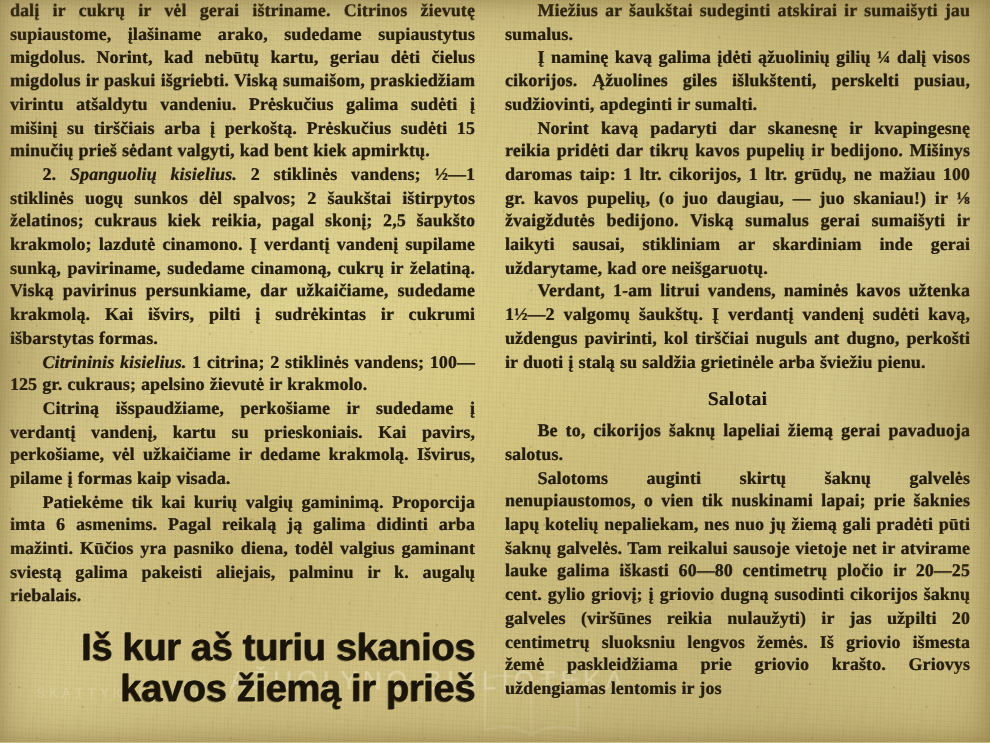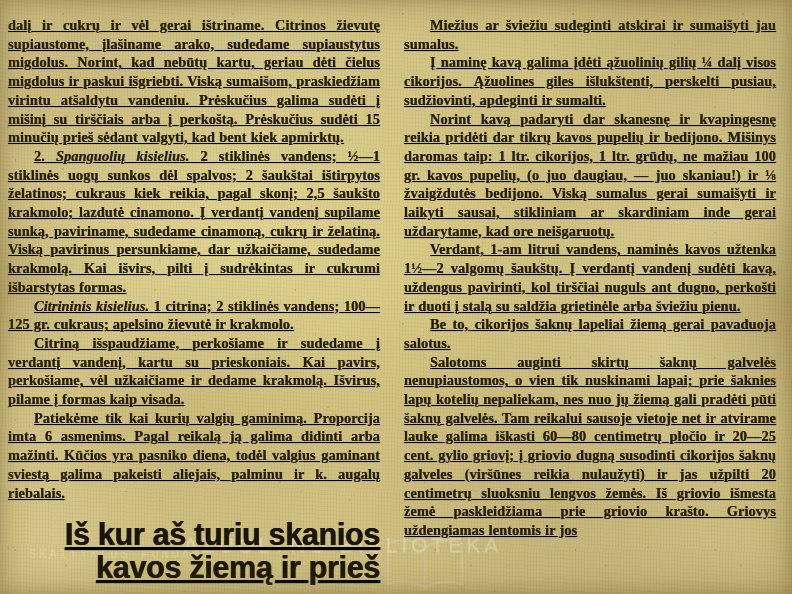--- a/index.html
+++ b/index.html
@@ -75,22 +75,21 @@
 
   
   #cols {
     position:absolute; inset:0;
     display:flex;
     padding: 0 8px;
   }
   .col {
     width:384px;
     position:relative;
-    padding-top:16px;
-    text-decoration:underline;
+    padding-top:0;
   }
   .col.left  { padding-right:12px; }
   .col.right { padding-left:12px; }
 
   .gutter {
     position:absolute;
     left:392px; top:0; width:1px; height:594px;
     background:transparent;
   }
 
@@ -207,28 +206,29 @@
         <span class="hl-line">Iš kur aš turiu skanios</span>
         <span class="hl-line">kavos žiemą ir prieš</span>
       </h2>
 
     </div>
 
     <div class="gutter"></div>
 
     <div class="col right">
 
-      <p class="body indent">Miežius ar šviežiu sudeginti atskirai ir sumaišyti jau sumalus.</p>
+      <p class="body indent">Miežius ar šaukštai sudeginti atskirai ir sumaišyti jau sumalus.</p>
 
       <p class="body indent">Į naminę kavą galima įdėti ąžuolinių gilių ¼ dalį visos cikorijos. Ąžuolines giles išlukštenti, perskelti pusiau, sudžiovinti, apdeginti ir sumalti.</p>
 
       <p class="body indent">Norint kavą padaryti dar skanesnę ir kvapingesnę reikia pridėti dar tikrų kavos pupelių ir bedijono. Mišinys daromas taip: 1 ltr. cikorijos, 1 ltr. grūdų, ne mažiau 100 gr. kavos pupelių, (o juo daugiau, — juo skaniau!) ir ⅛ žvaigždutės bedijono. Viską sumalus gerai sumaišyti ir laikyti sausai, stikliniam ar skardiniam inde gerai uždarytame, kad ore neišgaruotų.</p>
 
       <p class="body indent">Verdant, 1-am litrui vandens, naminės kavos užtenka 1½—2 valgomų šaukštų. Į verdantį vandenį sudėti kavą, uždengus pavirinti, kol tirščiai nuguls ant dugno, perkošti ir duoti į stalą su saldžia grietinėle arba šviežiu pienu.</p>
 
+      <h3 class="subhead">Salotai</h3>
 
       <p class="body indent">Be to, cikorijos šaknų lapeliai žiemą gerai pavaduoja salotus.</p>
 
       <p class="body indent">Salotoms auginti skirtų šaknų galvelės nenupiaustomos, o vien tik nuskinami lapai; prie šaknies lapų kotelių nepaliekam, nes nuo jų žiemą gali pradėti pūti šaknų galvelės. Tam reikalui sausoje vietoje net ir atvirame lauke galima iškasti 60—80 centimetrų pločio ir 20—25 cent. gylio griovį; į griovio dugną susodinti cikorijos šaknų galveles (viršūnes reikia nulaužyti) ir jas užpilti 20 centimetrų sluoksniu lengvos žemės. Iš griovio išmesta žemė paskleidžiama prie griovio krašto. Griovys uždengiamas lentomis ir jos</p>
     </div>
   </div>
 
   <div id="speckle"></div>
   <div id="vignette"></div>
 </div>

